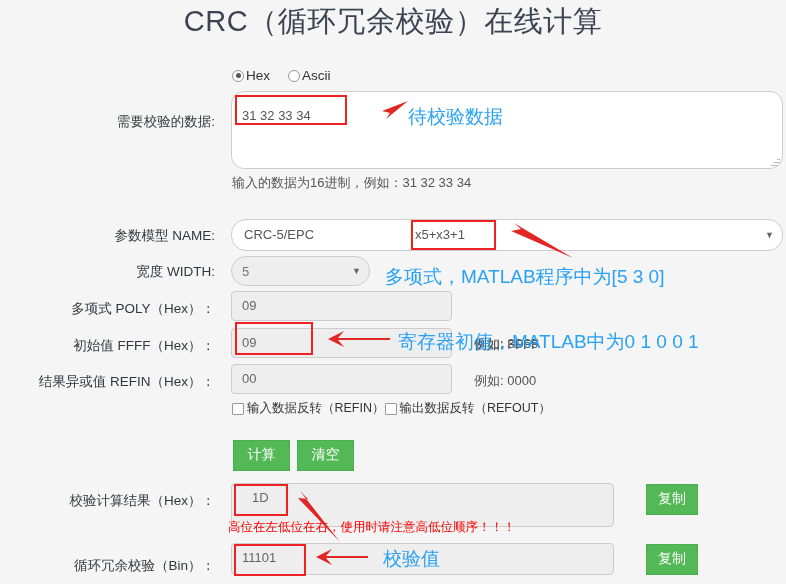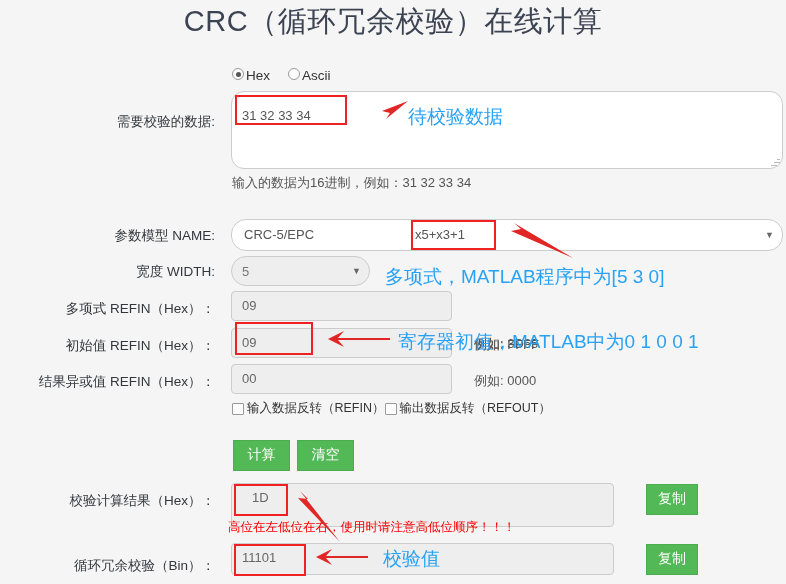--- a/index.html
+++ b/index.html
@@ -77,20 +77,21 @@
     left: 232px;
     top: 68px;
     display: flex;
     align-items: center;
     gap: 18px;
     font-size: 13.5px;
     color: #333;
   }
   .radio-item {
     display: flex;
+    align-items: center;
     gap: 2px;
     white-space: nowrap;
   }
   .radio-dot {
     width: 12px;
     height: 12px;
     border: 1px solid #9a9a9a;
     border-radius: 50%;
     background: #fdfdfd;
     box-sizing: border-box;
@@ -282,29 +283,29 @@
 
   <div class="row-label" style="left:20px; top:263px; width:195px;">宽度 WIDTH:</div>
 
   <div class="select disabled" style="left:231px; top:256px; width:139px; height:30px;">
     <span>5</span>
     <span class="caret">▼</span>
   </div>
 
   <div class="anno-blue" style="left:385px; top:264px; font-size:19px;">多项式，MATLAB程序中为[5 3 0]</div>
 
-  <div class="row-label" style="left:20px; top:300px; width:195px;">多项式 REFIN（Hex）：</div>
+  <div class="row-label" style="left:20px; top:300px; width:195px;">多项式 POLY（Hex）：</div>
 
   <div class="field disabled" style="left:231px; top:291px; width:221px; height:30px;">
     <span>09</span>
   </div>
 
   <div class="hint" style="left:474px; top:299px;margin-top:36px;">例如: 3D65</div>
 
-  <div class="row-label" style="left:20px; top:337px; width:195px;">初始值 REFIN（Hex）：</div>
+  <div class="row-label" style="left:20px; top:337px; width:195px;">初始值 FFFF（Hex）：</div>
 
   <div class="field disabled" style="left:231px; top:328px; width:221px; height:30px;">
     <span>09</span>
   </div>
 
   <div class="hint" style="left:474px; top:336px;">例如: FFFF</div>
 
   <div class="redbox" style="left:235px; top:322px; width:78px; height:33px;"></div>
 
   <svg class="arrow" style="left:322px; top:326px;" width="72" height="26" viewBox="0 0 72 26">

